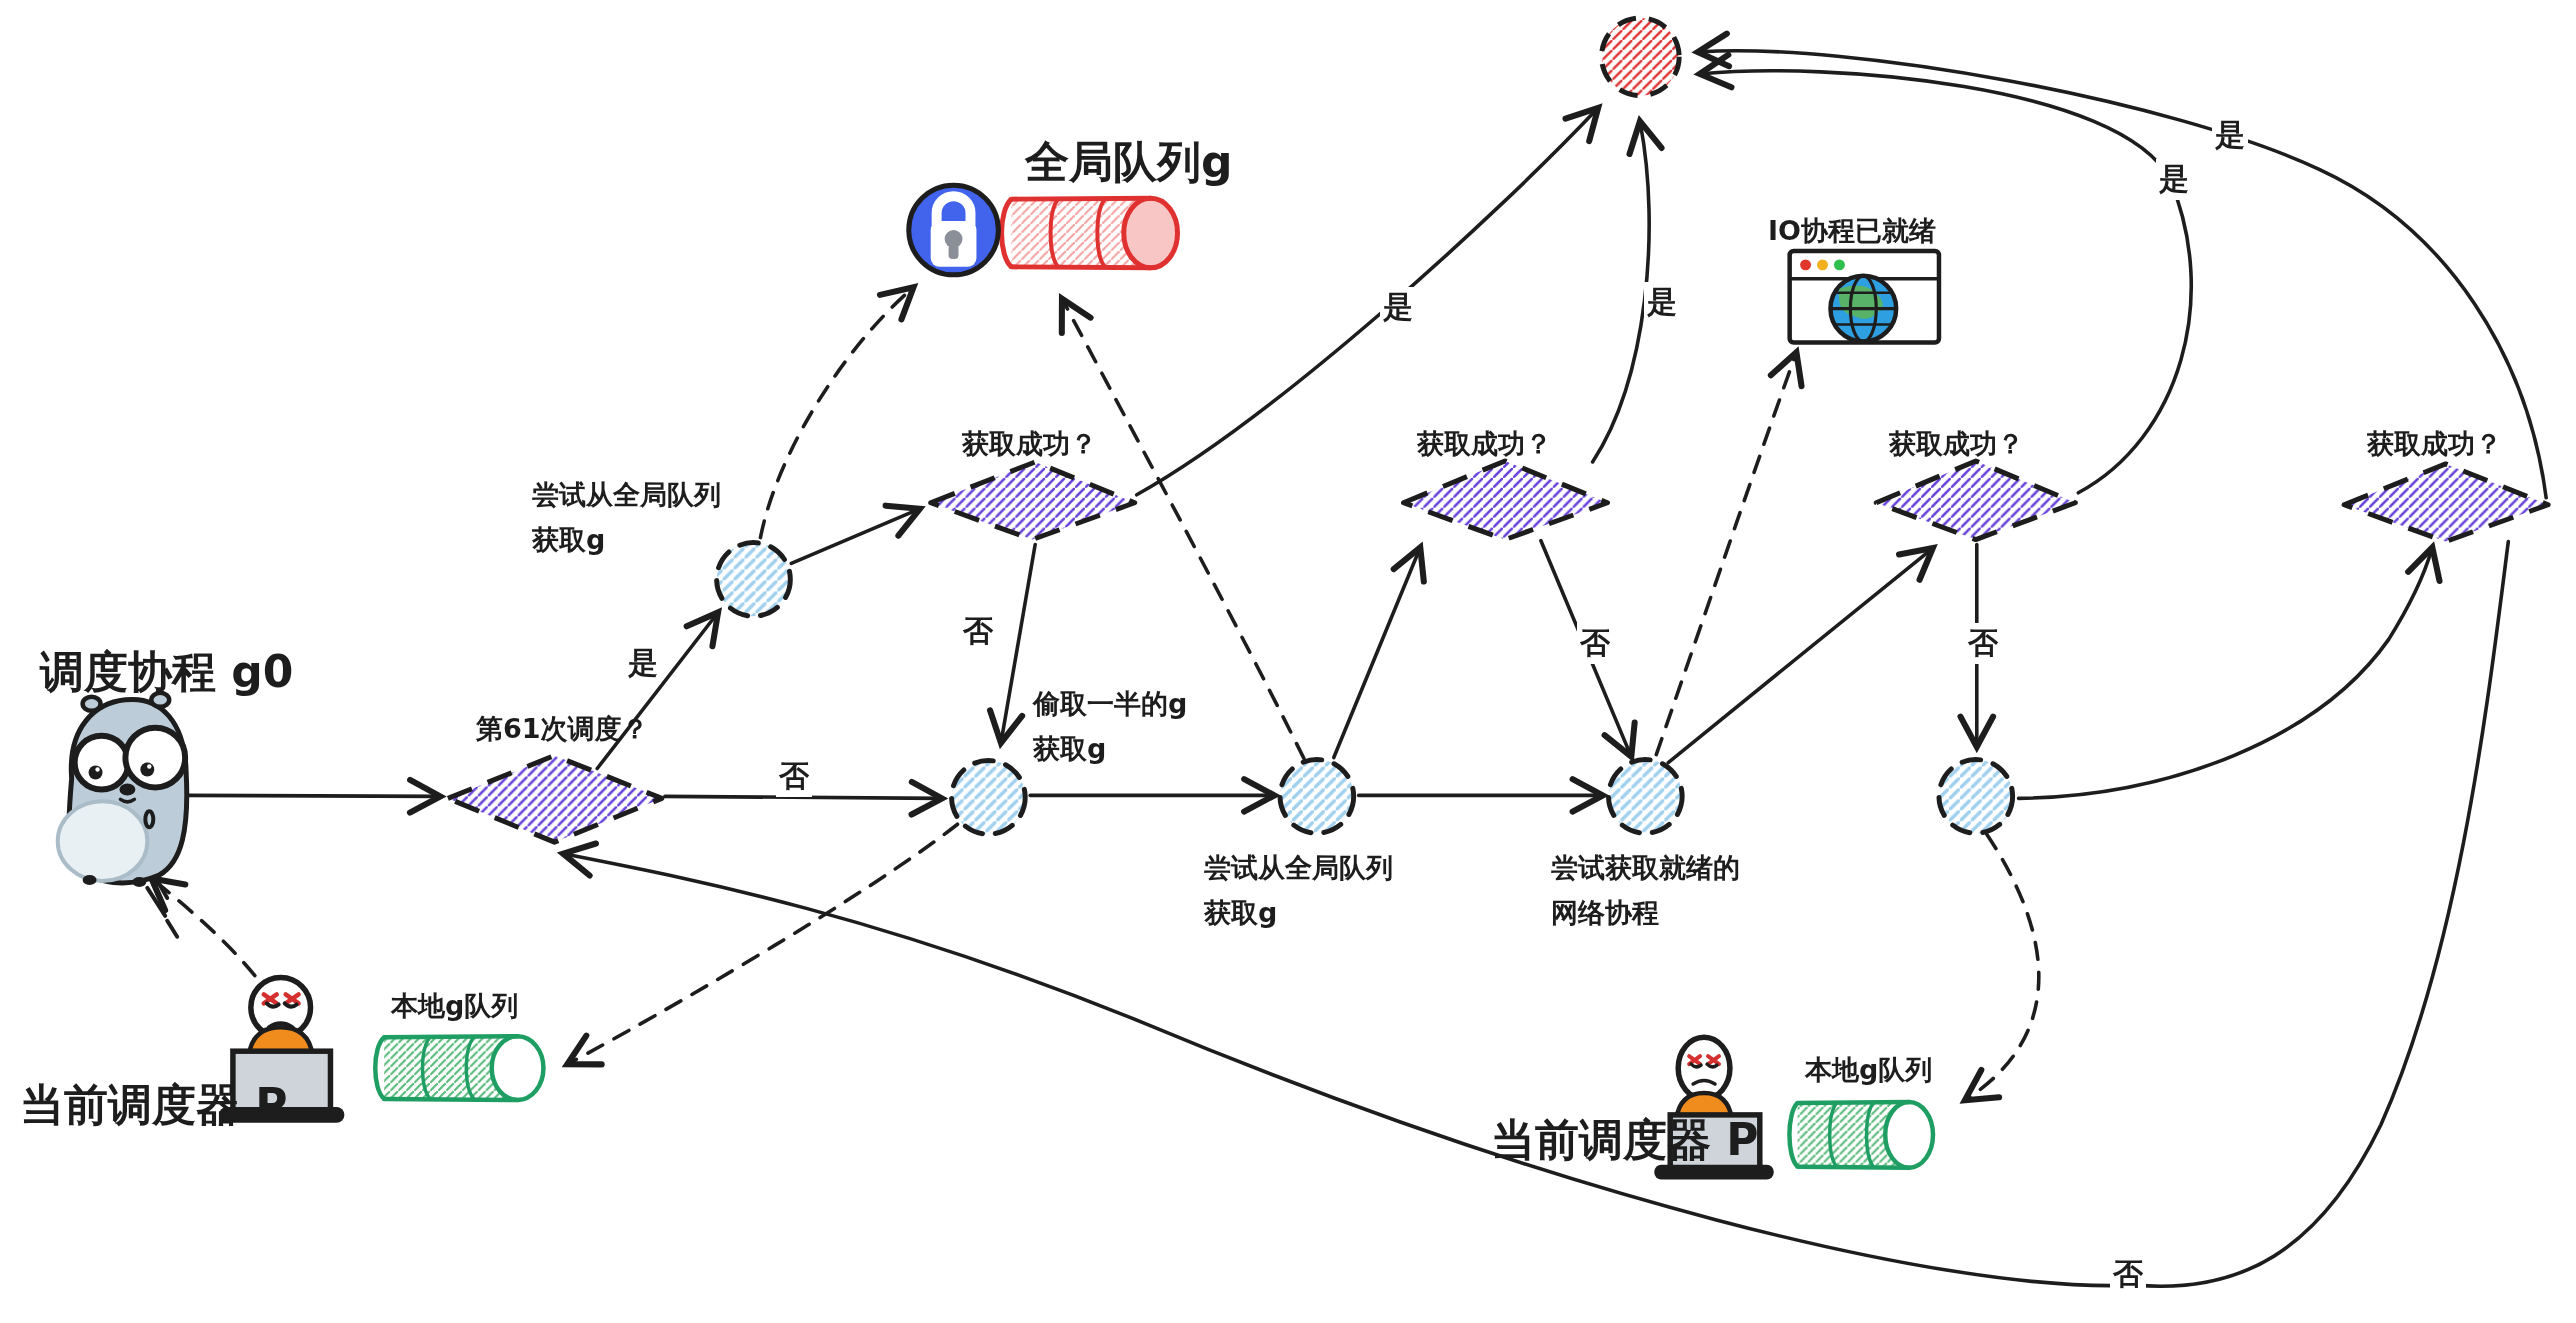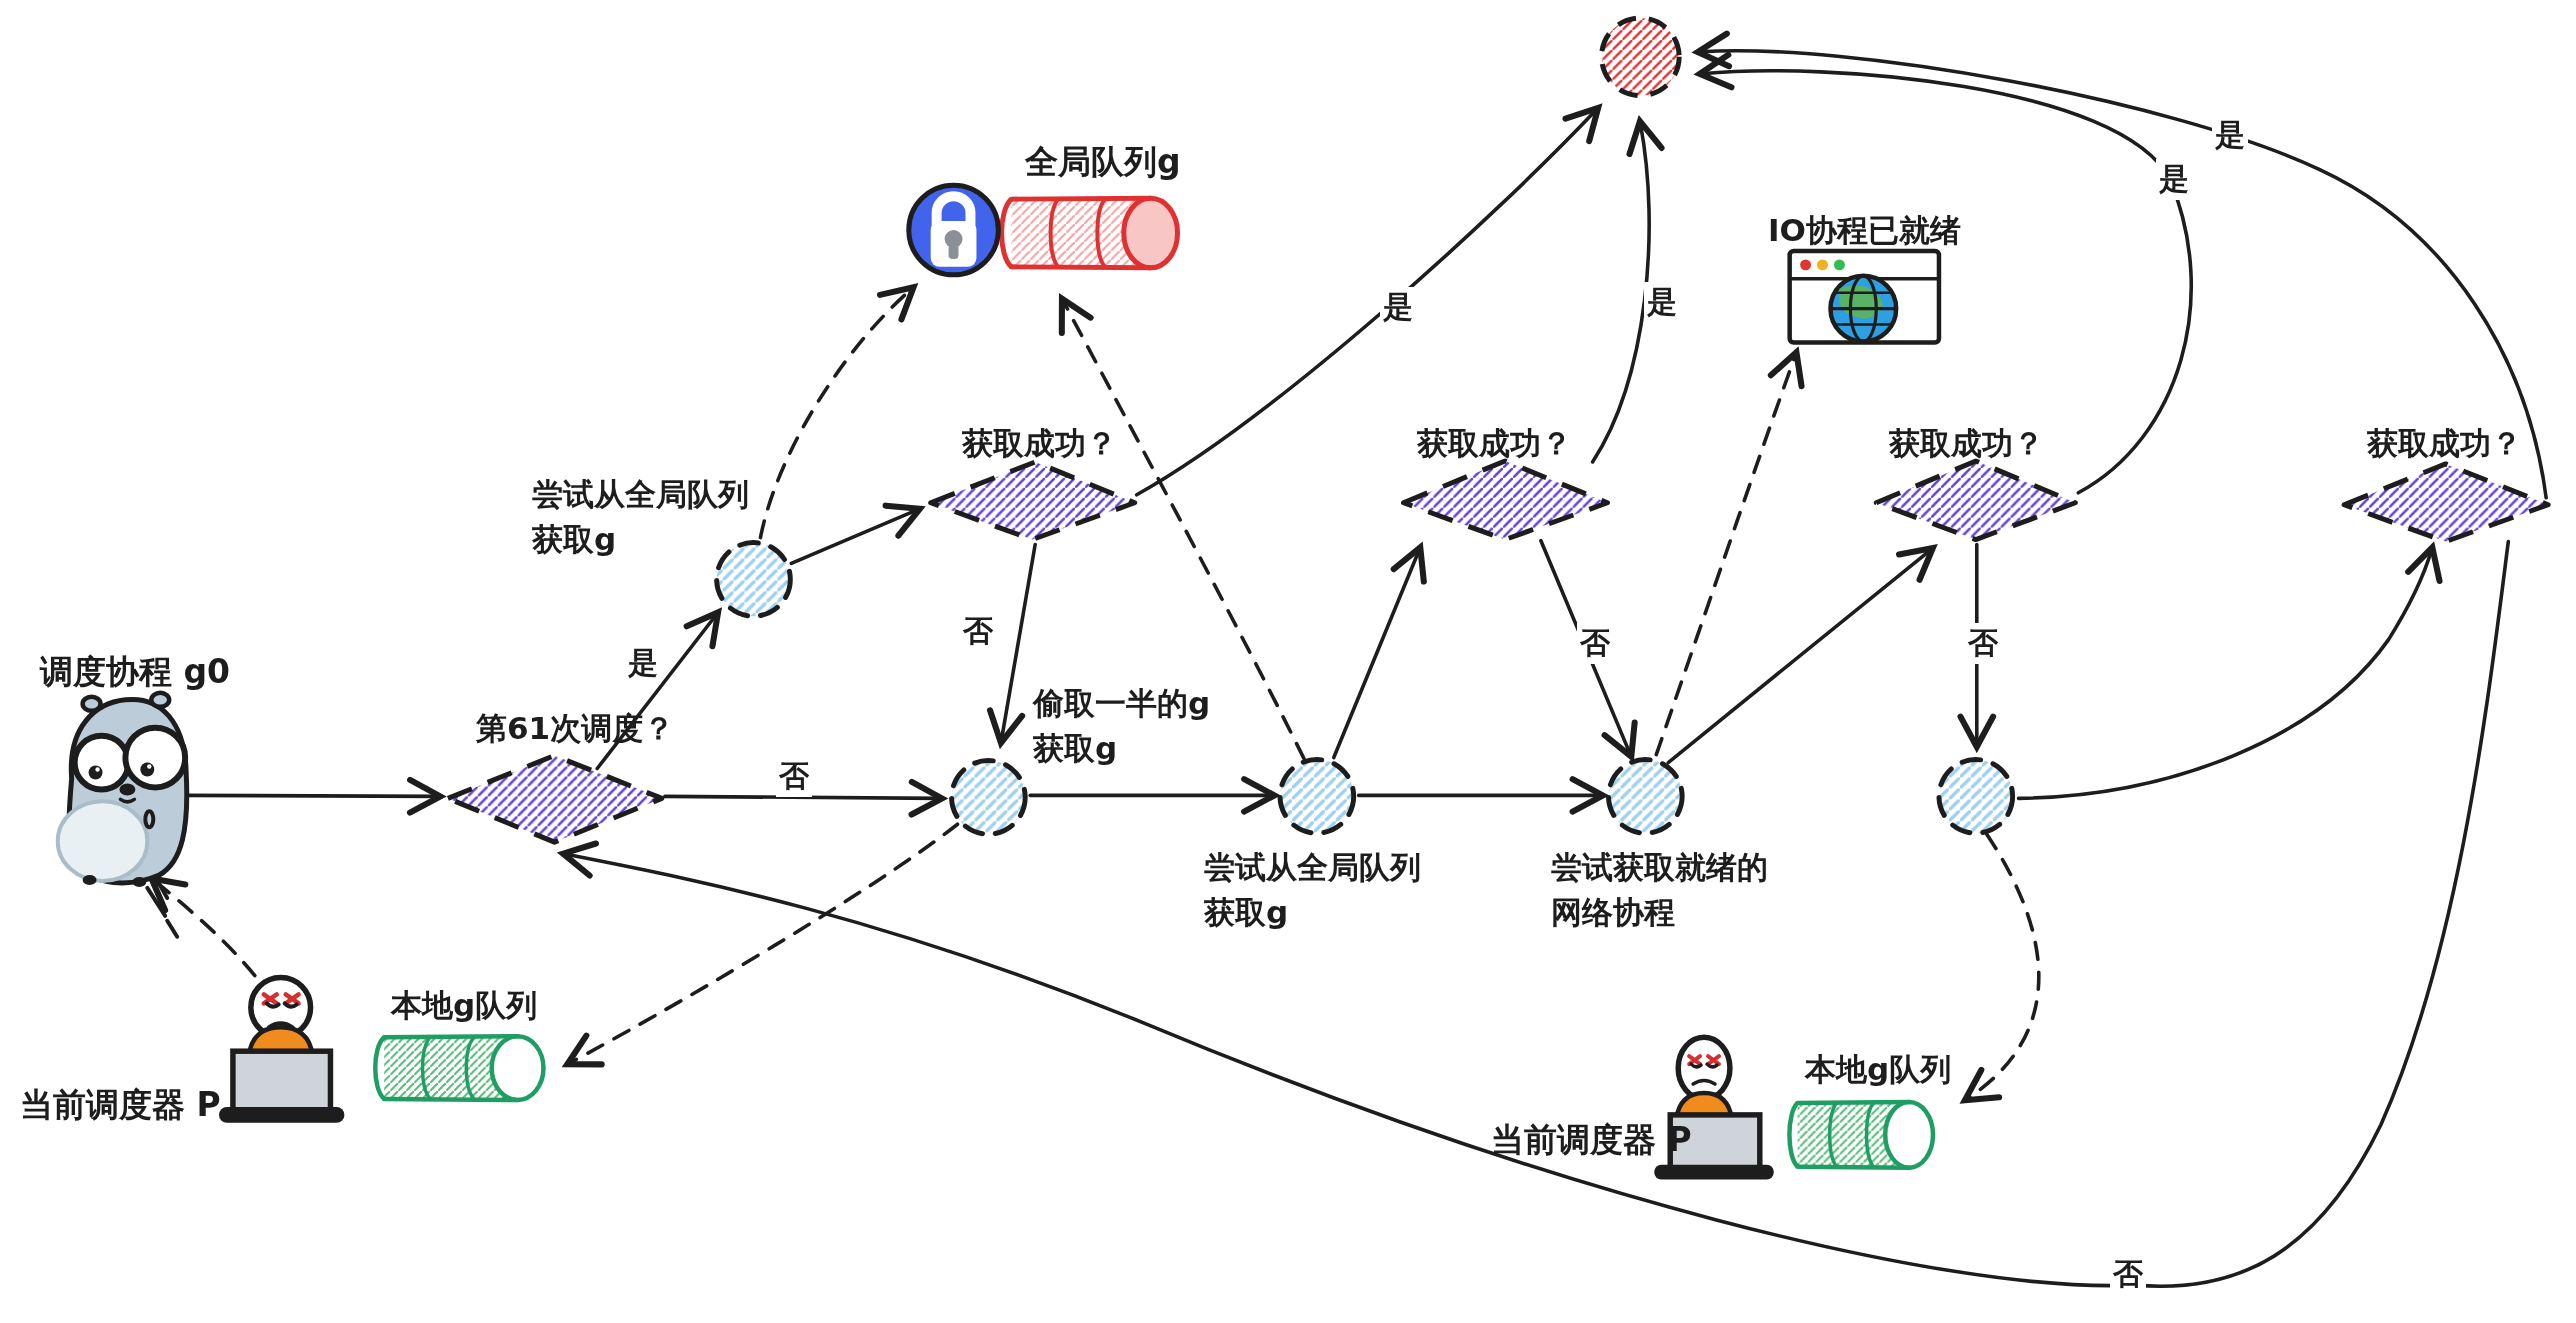--- a/index.html
+++ b/index.html
@@ -1,20 +1,20 @@
 <!DOCTYPE html>
 <html><head>
 <meta charset="utf-8">
 <style>
   html,body{margin:0;padding:0;background:#ffffff;}
   #canvas{position:relative;width:2576px;height:1324px;background:#fff;overflow:hidden;
           font-family:"DejaVu Sans","Liberation Sans",sans-serif;color:#1d1d1d;}
   #wires{position:absolute;left:0;top:0;}
-  .lbl{position:absolute;font-size:31px;font-weight:600;line-height:45px;white-space:nowrap;color:#1d1d1d;}
-  .big{font-size:33px;text-align:center;}
+  .lbl{position:absolute;font-size:27px;font-weight:600;line-height:45px;white-space:nowrap;color:#1d1d1d;}
+  .big{font-size:44px;text-align:center;}
   .el{position:absolute;font-size:30px;font-weight:600;background:#fff;padding:0 3px;color:#1d1d1d;}
 </style>
 </head>
 <body>
 
 <div id="canvas">
 
 <svg id="wires" width="2576" height="1324" viewBox="0 0 2588 1330">
   <defs>
     <pattern id="patPurple" width="10" height="10" patternUnits="userSpaceOnUse">

